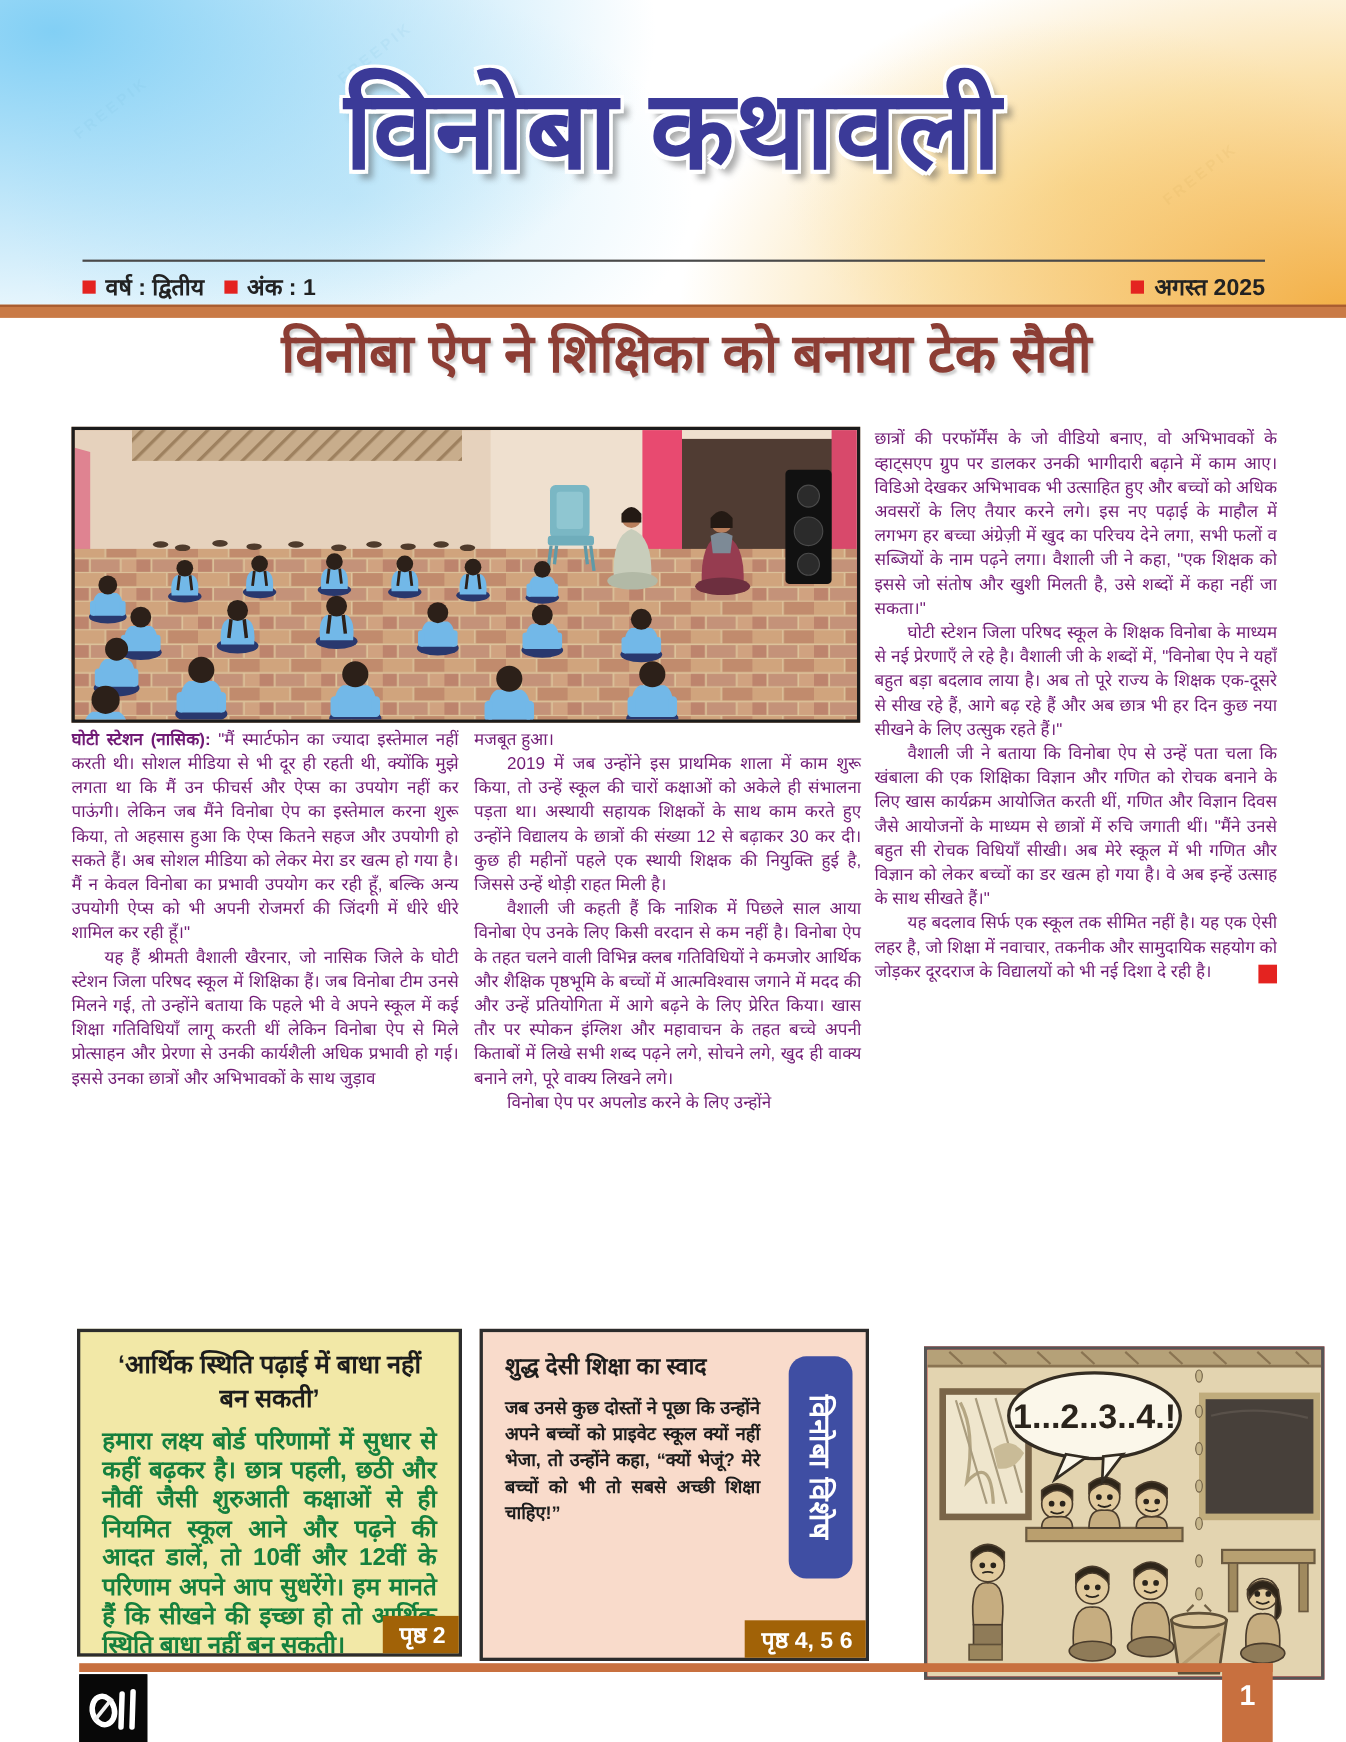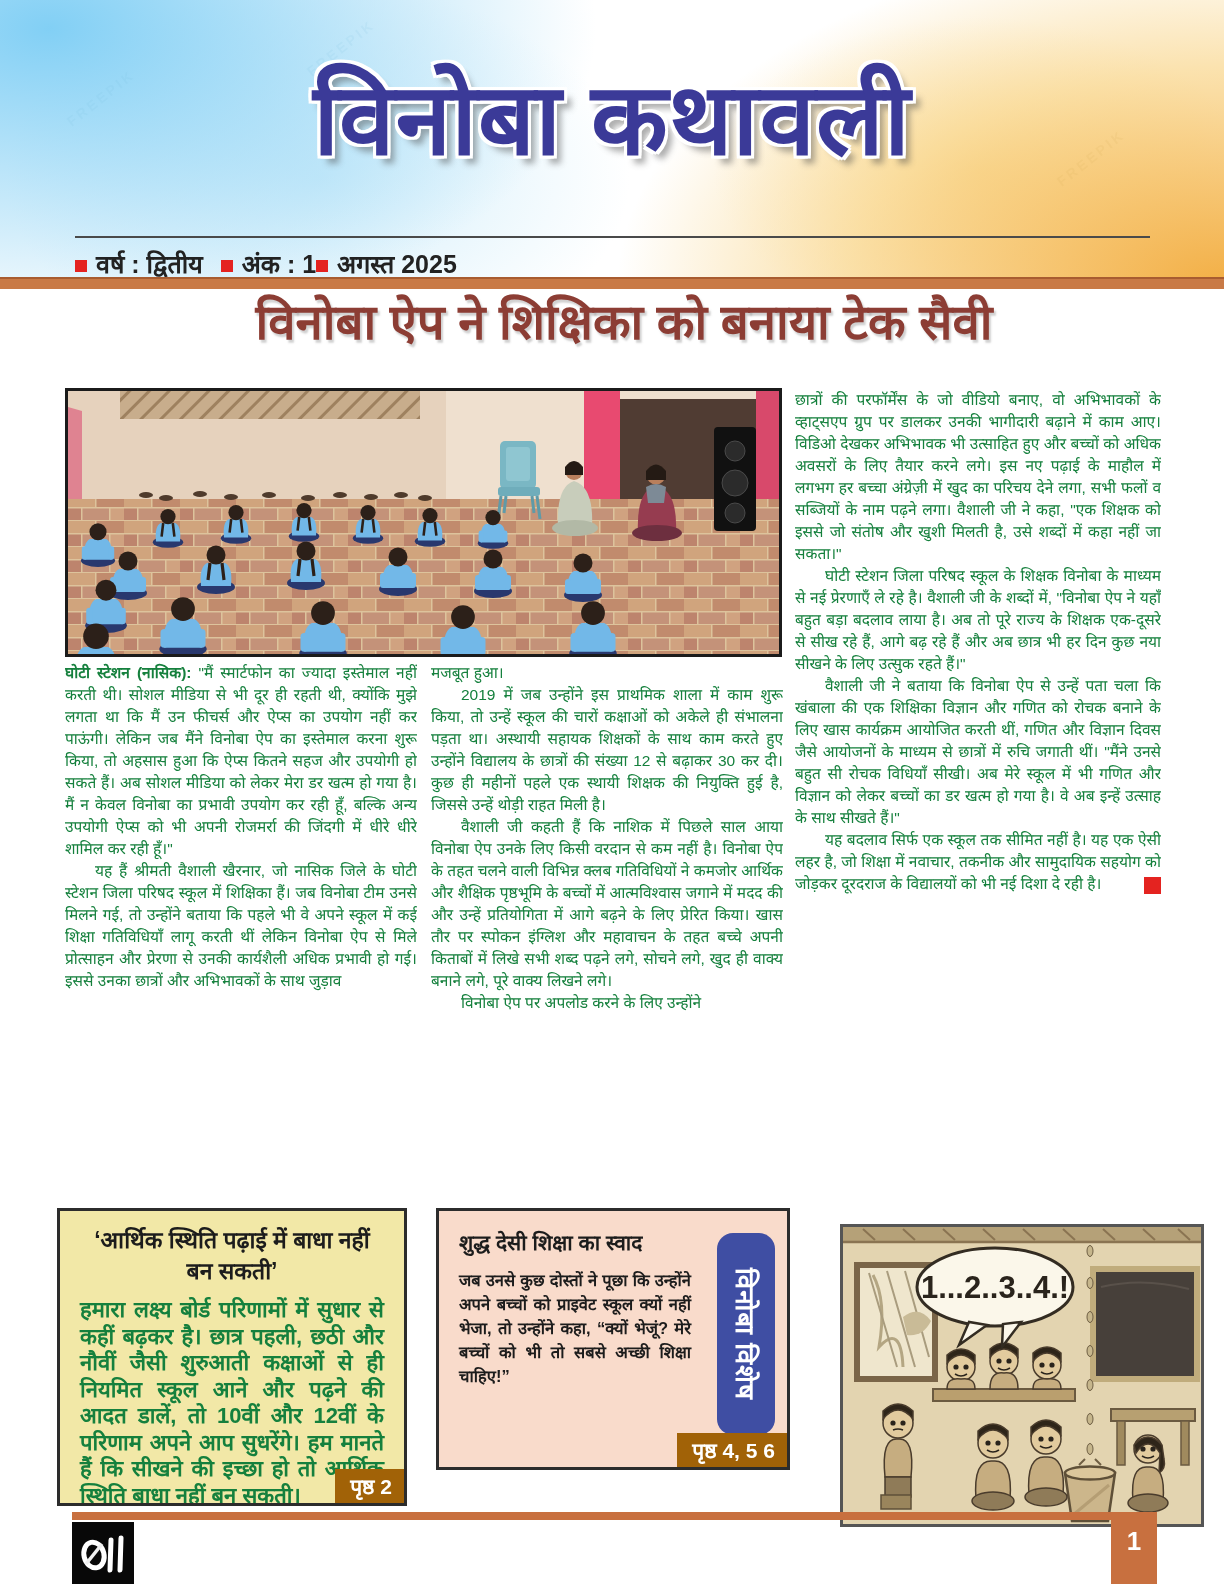--- a/index.html
+++ b/index.html
@@ -20,55 +20,55 @@
   .watermark{position:absolute;color:#6fb7d8;opacity:.10;font-size:14px;letter-spacing:3px;transform:rotate(-38deg);font-weight:bold;}
   .wm1{left:60px;top:90px}.wm2{left:300px;top:40px}.wm3{left:1050px;top:150px;color:#caa24a}
   .mast-title{
     position:absolute;left:0;top:52px;width:1224px;margin:0;text-align:center;
     font-size:100px;line-height:1.35;font-weight:700;color:#3b3a98;letter-spacing:1px;
     text-shadow:-3px 0 0 #fff,3px 0 0 #fff,0 -3px 0 #fff,0 3px 0 #fff,
                 -3px -3px 0 #fff,3px 3px 0 #fff,-3px 3px 0 #fff,3px -3px 0 #fff,
                 7px 8px 6px rgba(70,70,70,.45);
   }
   .mast-rule{position:absolute;left:75px;top:236px;width:1075px;height:2px;background:#4a4a4a;}
-  .info-row{position:absolute;left:75px;top:246px;width:1075px;display:flex;justify-content:flex-start;
-    font-size:25px;font-weight:700;color:#222;}
+  .info-row{position:absolute;left:75px;top:246px;width:1075px;display:flex;justify-content:space-between;
+    font-size:21px;font-weight:700;color:#222;}
   .sq{display:inline-block;width:12px;height:12px;background:#e42320;margin:0 9px 0 0;vertical-align:1px;}
   .sq2{margin-left:18px;}
   .orange-bar{position:absolute;left:0;top:277px;width:1224px;height:10px;background:#c97a46;border-top:2px solid #a85c30;}
   
   .headline{
     position:absolute;left:12px;top:292px;width:1224px;margin:0;text-align:center;
     font-size:49px;line-height:1.25;font-weight:800;color:#8c3d34;
     text-shadow:2px 3px 2px rgba(120,120,120,.35);
   }
   
   .photo{
     position:absolute;left:65px;top:388px;width:717px;height:269px;margin:0;
     border:3px solid #1b1b1b;box-sizing:border-box;background:#cf9c74;
   }
   .photo svg{display:block;width:711px;height:263px;}
   
   .col{
-    position:absolute;width:352px;font-size:15.5px;line-height:22px;text-align:justify;color:#15803d;
+    position:absolute;width:352px;font-size:15.5px;line-height:22px;text-align:justify;color:#701a75;
     overflow:hidden;
   }
   .col p{margin:0;}
   .col p.ind{text-indent:30px;}
   .col1{left:65px;top:662px;height:530px;}
   .col2{left:431px;top:662px;height:530px;}
   .col3{left:795px;top:389px;width:366px;height:805px;}
   .dateline{font-weight:800;margin-top:28px;}
   .endsq{float:right;width:17px;height:17px;background:#e42320;margin:4px 0 0 8px;}
   
   .bbox{position:absolute;box-sizing:border-box;border:3px solid #2c2c2c;}
-  .box-yellow{left:57px;top:1208px;width:350px;height:298px;background:#f2e8a7;padding:12px 20px 34px 20px;overflow:hidden;}
+  .box-yellow{left:70px;top:1208px;width:350px;height:298px;background:#f2e8a7;padding:12px 20px 34px 20px;overflow:hidden;}
   .box-yellow h3{margin:2px 0 10px 0;text-align:center;font-size:23px;line-height:1.35;color:#1c1c1c;}
   .box-yellow .body{font-size:22px;line-height:26.5px;font-weight:700;text-align:justify;color:#15803d;}
-  .box-pink{left:436px;top:1208px;width:354px;height:262px;background:#f9dbcb;padding:14px 96px 30px 20px;overflow:hidden;}
+  .box-pink{left:436px;top:1208px;width:354px;height:302px;background:#f9dbcb;padding:14px 96px 30px 20px;overflow:hidden;}
   .box-pink h3{margin:4px 0 12px 0;text-align:left;font-size:21px;line-height:1.3;color:#1c1c1c;}
   .box-pink .body{font-size:16.5px;line-height:24px;font-weight:700;text-align:justify;color:#1c1c1c;}
   .badge{
     position:absolute;right:-3px;bottom:-3px;background:#a16207;color:#ffffff;
     font-size:21px;font-weight:800;padding:3px 15px 6px 15px;
   }
   .vlabel{
     position:absolute;right:12px;top:22px;width:58px;height:202px;background:#3f4ea3;border-radius:16px;
     display:flex;align-items:center;justify-content:center;
   }

